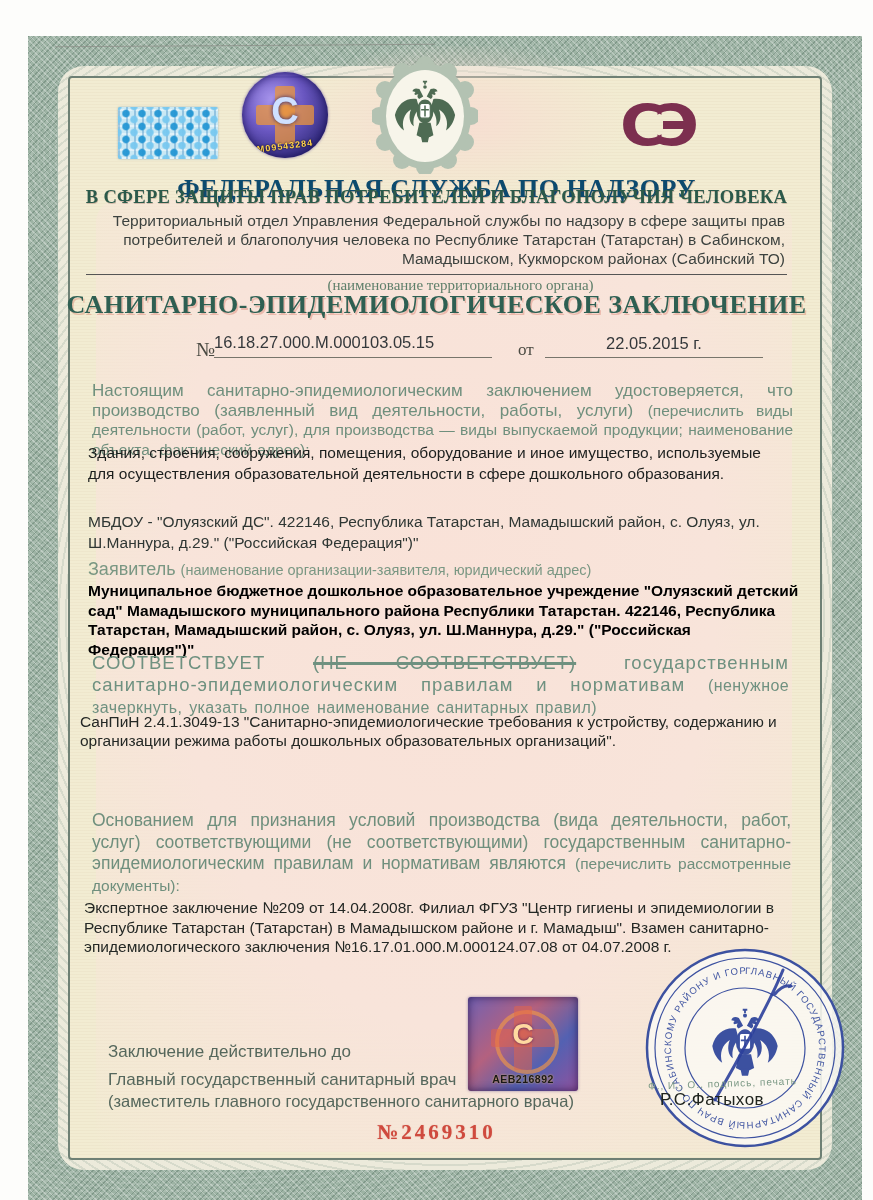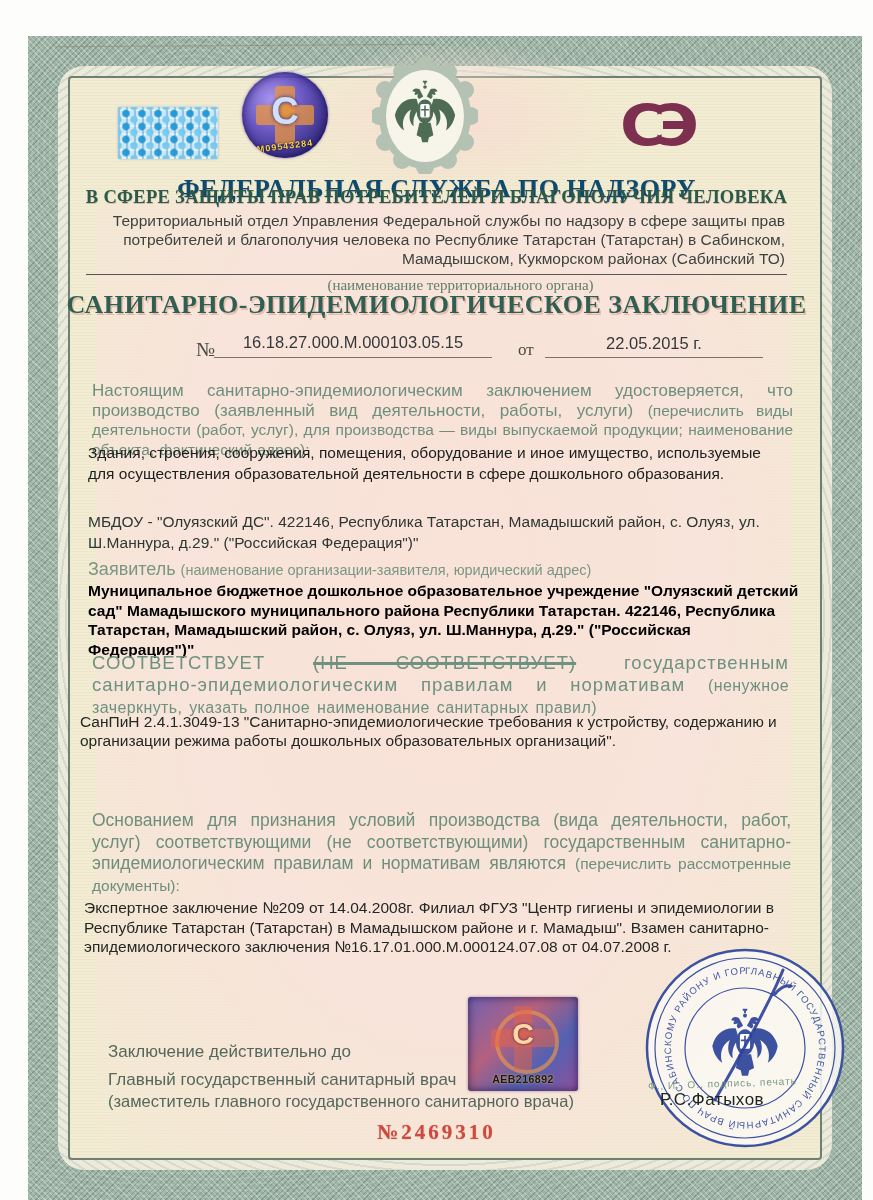--- a/index.html
+++ b/index.html
@@ -68,21 +68,21 @@
     text-shadow:.5px .5px 0 rgba(120,60,50,0.25);}
   .territorial{top:212px;left:88px;right:88px;text-align:right;font-size:15.5px;
     line-height:1.22;color:#3c423f;}
   .t-line{top:274px;left:86px;right:86px;border-top:1.5px solid #555;}
   .t-caption{top:277px;font-size:15px;color:#5e7f6a;padding-left:48px;}
 
   .title{top:290px;font-size:26px;font-weight:bold;color:#2e5f52;letter-spacing:.5px;
     text-shadow:1.5px 1.5px 0 rgba(205,90,70,0.3);}
 
   .no-label{left:196px;top:338px;font-size:20px;color:#4a4a42;}
-  .no-value{left:214px;top:333px;width:278px;text-align:center;font-size:16.5px;color:#34383b;}
+  .no-value{left:214px;top:333px;width:278px;text-align:left;font-size:16.5px;color:#34383b;}
   .no-line{left:214px;top:357px;width:278px;border-bottom:1px solid #77756b;}
   .ot-label{left:518px;top:340px;font-size:17px;color:#4a4a42;}
   .date-value{left:545px;top:334px;width:218px;text-align:center;font-size:16.5px;color:#34383b;}
   .date-line{left:545px;top:357px;width:218px;border-bottom:1px solid #77756b;}
 
   
   .green-t{color:#6f8f7d;}
   .cert-template{left:92px;right:80px;top:381px;font-size:17px;line-height:19.5px;
     text-align:justify;word-spacing:3px;}
   .cert-template .cap{font-size:15.5px;word-spacing:1px;}

